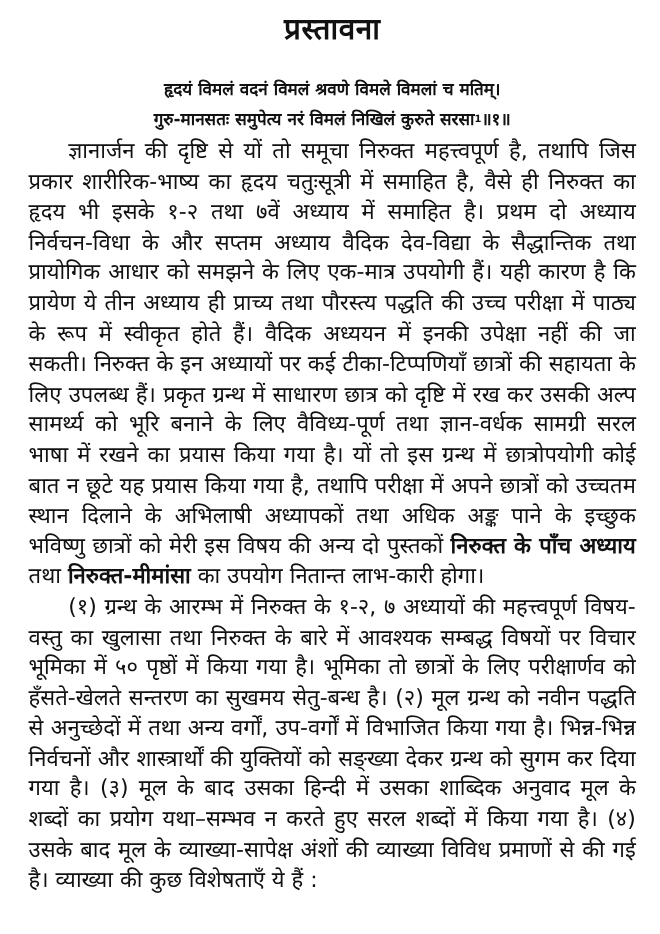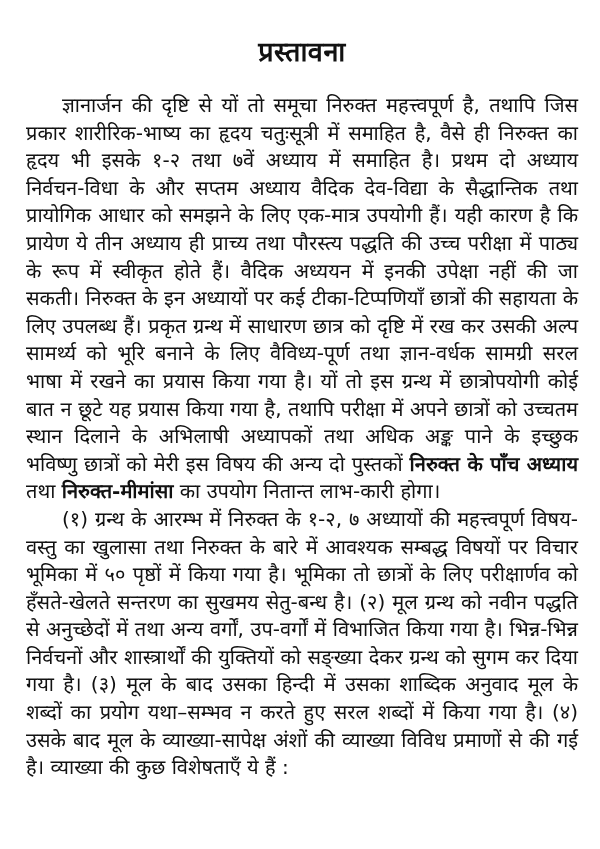--- a/index.html
+++ b/index.html
@@ -4,21 +4,21 @@
   <style>
     html, body { margin: 0; padding: 0; background: #ffffff; }
     body {
       width: 600px; height: 849px; overflow: hidden;
       font-family: "DejaVu Sans", sans-serif;
       color: #111111;
     }
     .page { position: relative; width: 600px; height: 849px; box-sizing: border-box; padding: 0 22px 0 26px; }
     .title {
       text-align: center; font-weight: bold; font-size: 27px;
-      margin: 12px; padding-top: 20px; height: 46px; line-height: 40px;
+      margin: 0; padding-top: 7px; height: 46px; line-height: 40px;
       letter-spacing: 0.5px;
     }
     .verse {
       text-align: center; font-weight: bold; font-size: 15.5px;
       line-height: 28px; margin: 14px 0 0 0;
     }
     .verse .line { display: block; white-space: nowrap; }
     .verse sup { font-size: 9px; vertical-align: top; }
     .para {
       margin: 0; text-align: justify; text-align-last: left;
@@ -28,20 +28,22 @@
     .p1 { margin-top: 1px; }
     b { font-weight: bold; }
   </style>
 </head>
 <body>
 
 <div class="page">
   <h1 class="title">प्रस्तावना</h1>
 
   <div class="verse">
+    <span class="line">हृदयं विमलं वदनं विमलं श्रवणे विमले विमलां च मतिम्।</span>
+    <span class="line"><span>गुरु-मानसतः समुपेत्य नरं विमलं निखिलं कुरुते सरसा</span><sup>1</sup><span>॥१॥</span></span>
   </div>
 
   <p class="para indent p1"><span>ज्ञानार्जन की दृष्टि से यों तो समूचा निरुक्त महत्त्वपूर्ण है, तथापि जिस प्रकार शारीरिक-भाष्य का हृदय चतुःसूत्री में समाहित है, वैसे ही निरुक्त का हृदय भी इसके १-२ तथा ७वें अध्याय में समाहित है। प्रथम दो अध्याय निर्वचन-विधा के और सप्तम अध्याय वैदिक देव-विद्या के सैद्धान्तिक तथा प्रायोगिक आधार को समझने के लिए एक-मात्र उपयोगी हैं। यही कारण है कि प्रायेण ये तीन अध्याय ही प्राच्य तथा पौरस्त्य पद्धति की उच्च परीक्षा में पाठ्य के रूप में स्वीकृत होते हैं। वैदिक अध्ययन में इनकी उपेक्षा नहीं की जा सकती। निरुक्त के इन अध्यायों पर कई टीका-टिप्पणियाँ छात्रों की सहायता के लिए उपलब्ध हैं। प्रकृत ग्रन्थ में साधारण छात्र को दृष्टि में रख कर उसकी अल्प सामर्थ्य को भूरि बनाने के लिए वैविध्य-पूर्ण तथा ज्ञान-वर्धक सामग्री सरल भाषा में रखने का प्रयास किया गया है। यों तो इस ग्रन्थ में छात्रोपयोगी कोई बात न छूटे यह प्रयास किया गया है, तथापि परीक्षा में अपने छात्रों को उच्चतम स्थान दिलाने के अभिलाषी अध्यापकों तथा अधिक अङ्क पाने के इच्छुक भविष्णु छात्रों को मेरी इस विषय की अन्य दो पुस्तकों </span><b>निरुक्त के पाँच अध्याय</b><span> तथा </span><b>निरुक्त-मीमांसा</b><span> का उपयोग नितान्त लाभ-कारी होगा।</span></p>
 
 
   <p class="para indent">(१) ग्रन्थ के आरम्भ में निरुक्त के १-२, ७ अध्यायों की महत्त्वपूर्ण विषय-वस्तु का खुलासा तथा निरुक्त के बारे में आवश्यक सम्बद्ध विषयों पर विचार भूमिका में ५० पृष्ठों में किया गया है। भूमिका तो छात्रों के लिए परीक्षार्णव को हँसते-खेलते सन्तरण का सुखमय सेतु-बन्ध है। (२) मूल ग्रन्थ को नवीन पद्धति से अनुच्छेदों में तथा अन्य वर्गों, उप-वर्गों में विभाजित किया गया है। भिन्न-भिन्न निर्वचनों और शास्त्रार्थों की युक्तियों को सङ्ख्या देकर ग्रन्थ को सुगम कर दिया गया है। (३) मूल के बाद उसका हिन्दी में उसका शाब्दिक अनुवाद मूल के शब्दों का प्रयोग यथा–सम्भव न करते हुए सरल शब्दों में किया गया है। (४) उसके बाद मूल के व्याख्या-सापेक्ष अंशों की व्याख्या विविध प्रमाणों से की गई है। व्याख्या की कुछ विशेषताएँ ये हैं :</p>
 
 </div>
 
 </body></html>

